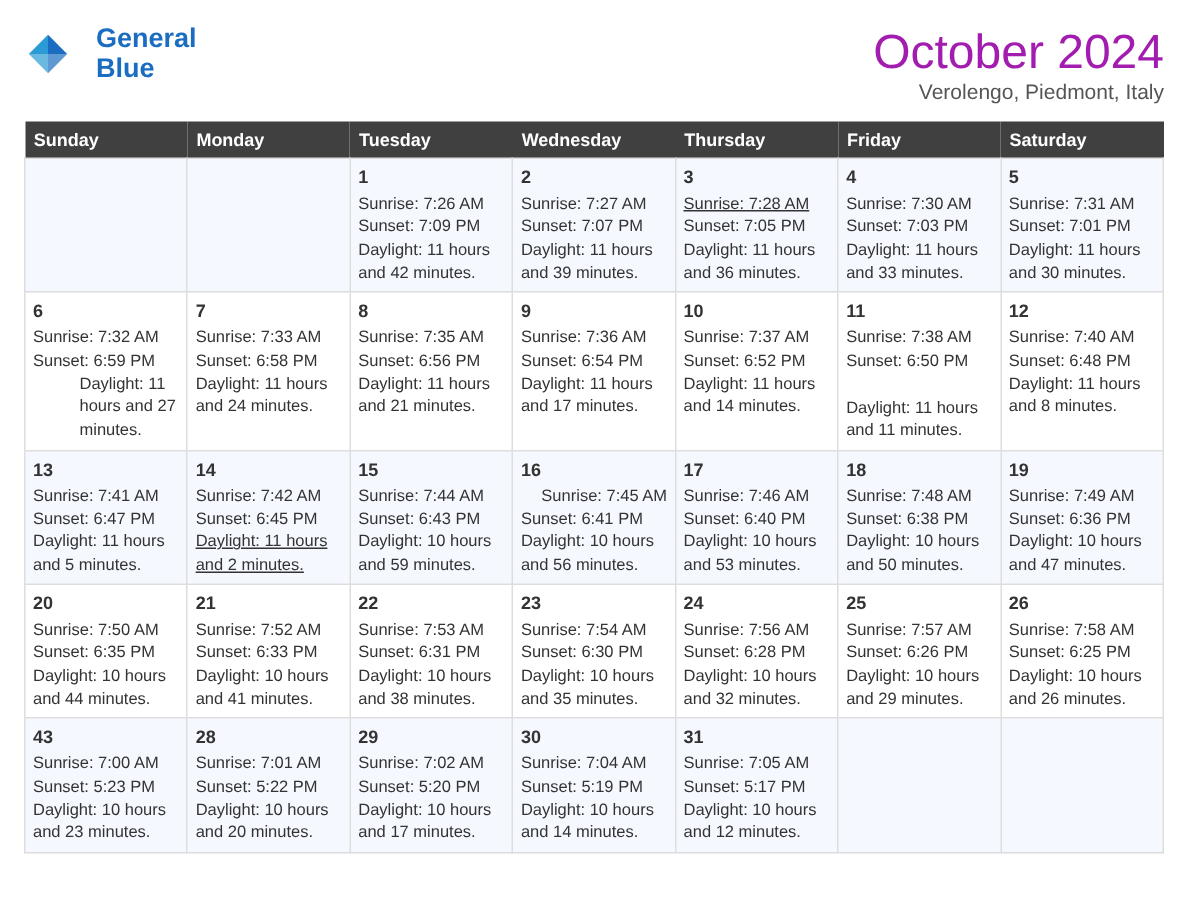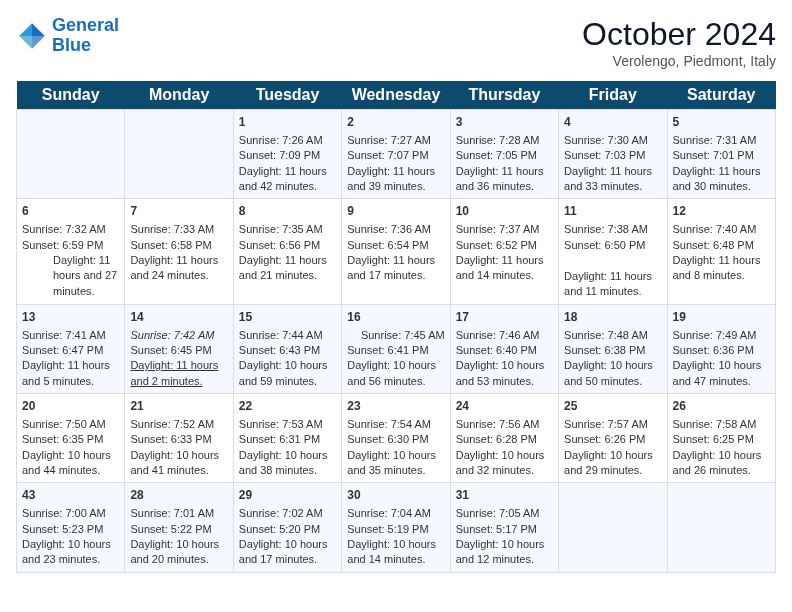--- a/index.html
+++ b/index.html
@@ -12,58 +12,58 @@
     }
     .header {
       display: flex;
       justify-content: space-between;
       align-items: flex-start;
       margin-bottom: 12px;
     }
     .logo {
       display: flex;
       align-items: center;
-      gap: 4px;
+      gap: 16px;
     }
     .logo-text {
       font-size: 18px;
       font-weight: bold;
       color: #333;
       line-height: 1.1;
     }
     .logo-text span {
       color: #1a6dc0;
     }
     .logo-icon {
       width: 32px;
       height: 32px;
     }
     .title-block {
       text-align: right;
     }
     .month-title {
       font-size: 32px;
       font-weight: 300;
-      color: #0f172a;
+      color: #a21caf;
     }
     .location {
       font-size: 14px;
       color: #555;
     }
     table {
       width: 100%;
       border-collapse: collapse;
       font-size: 11px;
     }
     thead tr th {
-      background-color: #0c4a6e;
+      background-color: #404040;
       color: #fff;
-      text-align: center;
+      text-align: left;
       padding: 5px 6px;
-      font-size: 16px;
+      font-size: 12px;
       font-weight: bold;
     }
     tbody tr td {
       border: 1px solid #ddd;
       vertical-align: top;
       padding: 4px 5px;
       height: 80px;
       width: 107px;
       color: #333;
       line-height: 1.4;
@@ -129,21 +129,21 @@
           <span style="display: block;">Daylight: 11 hours and 42 minutes.</span>
         </td>
         <td>
           <span class="day-num">2</span>
           <span style="display: block;">Sunrise: 7:27 AM</span>
           <span style="display: block;">Sunset: 7:07 PM</span>
           <span style="display: block;">Daylight: 11 hours and 39 minutes.</span>
         </td>
         <td>
           <span class="day-num">3</span>
-          <span style="display: block;">Sunrise: 7:28 AM</span>
+          <span style="display: block; text-decoration: underline;">Sunrise: 7:28 AM</span>
           <span style="display: block;">Sunset: 7:05 PM</span>
           <span style="display: block;">Daylight: 11 hours and 36 minutes.</span>
         </td>
         <td>
           <span class="day-num">4</span>
           <span style="display: block;">Sunrise: 7:30 AM</span>
           <span style="display: block;">Sunset: 7:03 PM</span>
           <span style="display: block;">Daylight: 11 hours and 33 minutes.</span>
         </td>
         <td>
@@ -199,21 +199,21 @@
       </tr>
       <tr>
         <td>
           <span class="day-num">13</span>
           <span style="display: block;">Sunrise: 7:41 AM</span>
           <span style="display: block;">Sunset: 6:47 PM</span>
           <span style="display: block;">Daylight: 11 hours and 5 minutes.</span>
         </td>
         <td>
           <span class="day-num">14</span>
-          <span style="display: block; font-style: italic;">Sunrise: 7:42 AM</span>
+          <span style="display: block;">Sunrise: 7:42 AM</span>
           <span style="display: block;">Sunset: 6:45 PM</span>
           <span style="display: block; text-decoration: underline;">Daylight: 11 hours and 2 minutes.</span>
         </td>
         <td>
           <span class="day-num">15</span>
           <span style="display: block;">Sunrise: 7:44 AM</span>
           <span style="display: block;">Sunset: 6:43 PM</span>
           <span style="display: block;">Daylight: 10 hours and 59 minutes.</span>
         </td>
         <td>

